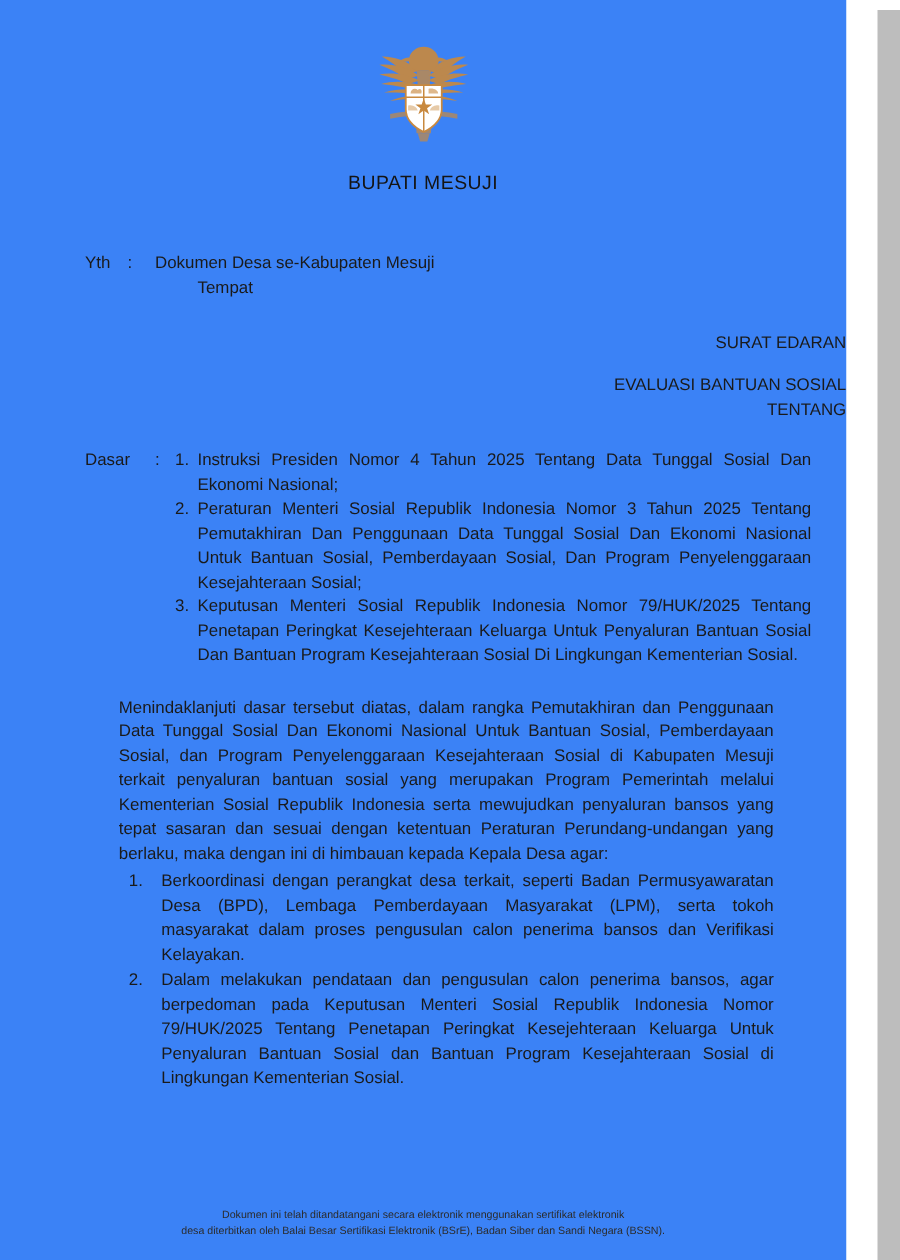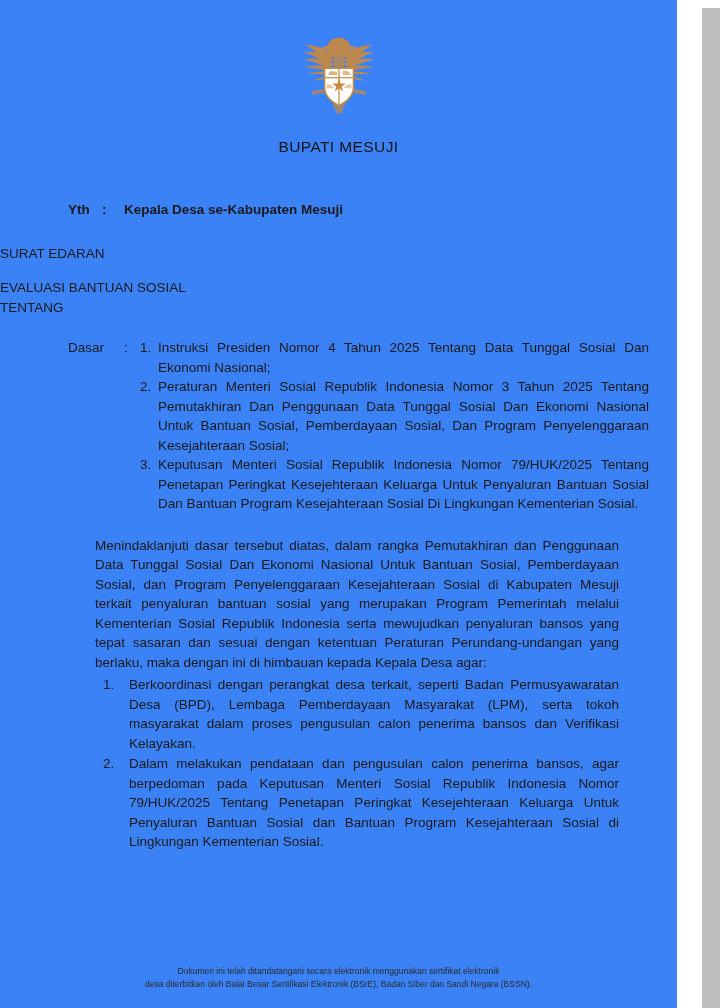--- a/index.html
+++ b/index.html
@@ -54,35 +54,34 @@
     letter-spacing: 0.4px;
     color: #141414;
   }
 
   
   .addressee {
     margin-top: 44px;
     padding-left: 68px;
     font-size: 13.5px;
     line-height: 20px;
-    font-weight: bold;
   }
   .addressee-row {
     display: flex;
   }
   .addr-label { width: 34px; flex: none; }
   .addr-colon { width: 22px; flex: none; }
   .addr-value { flex: 1; }
   .addr-sub { padding-left: 56px; }
   .addr-sub2 { padding-left: 90px; }
 
   
   .title-block {
     margin-top: 24px;
-    text-align: left;
+    text-align: right;
     font-size: 13.5px;
     line-height: 20px;
   }
   .title-block .gap { height: 14px; }
 
   
   .dasar {
     margin-top: 20px;
     padding-left: 68px;
     padding-right: 28px;
@@ -208,22 +207,23 @@
         <path d="M126 126 C118 124 112 128 110 134 L126 134 Z" fill="#c8893f" opacity="0.45"></path>
       </g>
     </svg>
     <div class="office-title">BUPATI MESUJI</div>
   </div>
 
   <div class="addressee">
     <div class="addressee-row">
       <span class="addr-label">Yth</span>
       <span class="addr-colon">:</span>
-      <span class="addr-value">Kepala Desa se-Kabupaten Mesuji</span>
+      <span class="addr-value">Dokumen Desa se-Kabupaten Mesuji</span>
     </div>
+    <div class="addr-sub2">Tempat</div>
   </div>
 
   <div class="title-block">
     <div>SURAT EDARAN</div>
     <div class="gap"></div>
     <div>EVALUASI BANTUAN SOSIAL</div>
     <div>TENTANG</div>
   </div>
 
   <div class="dasar">

